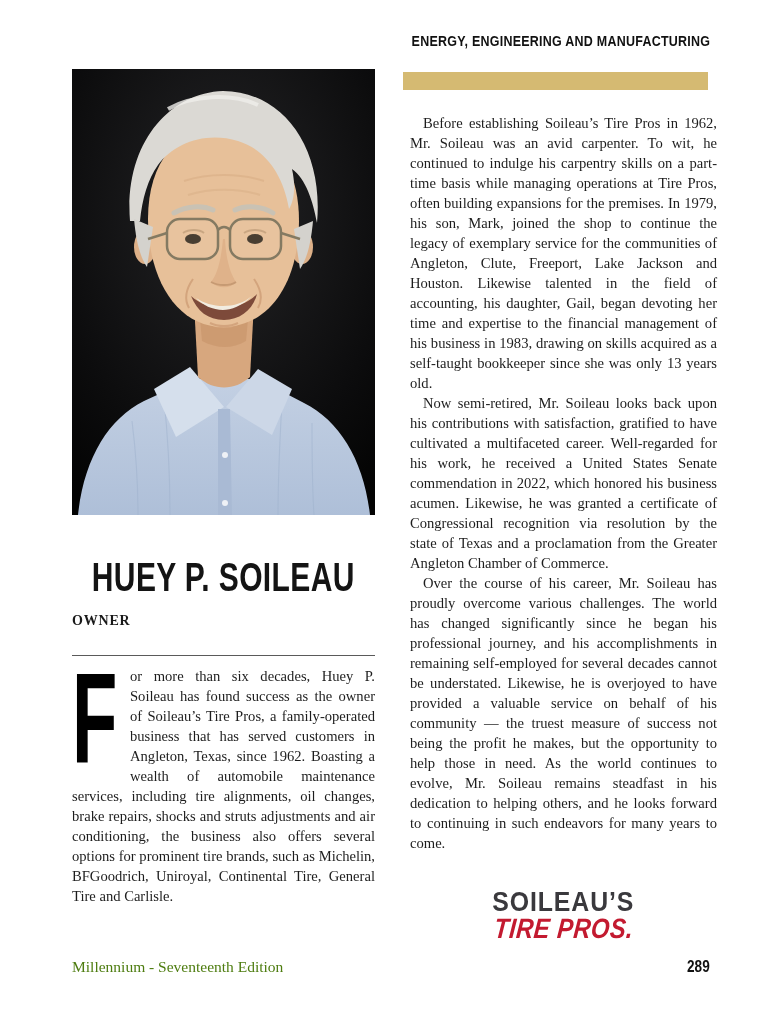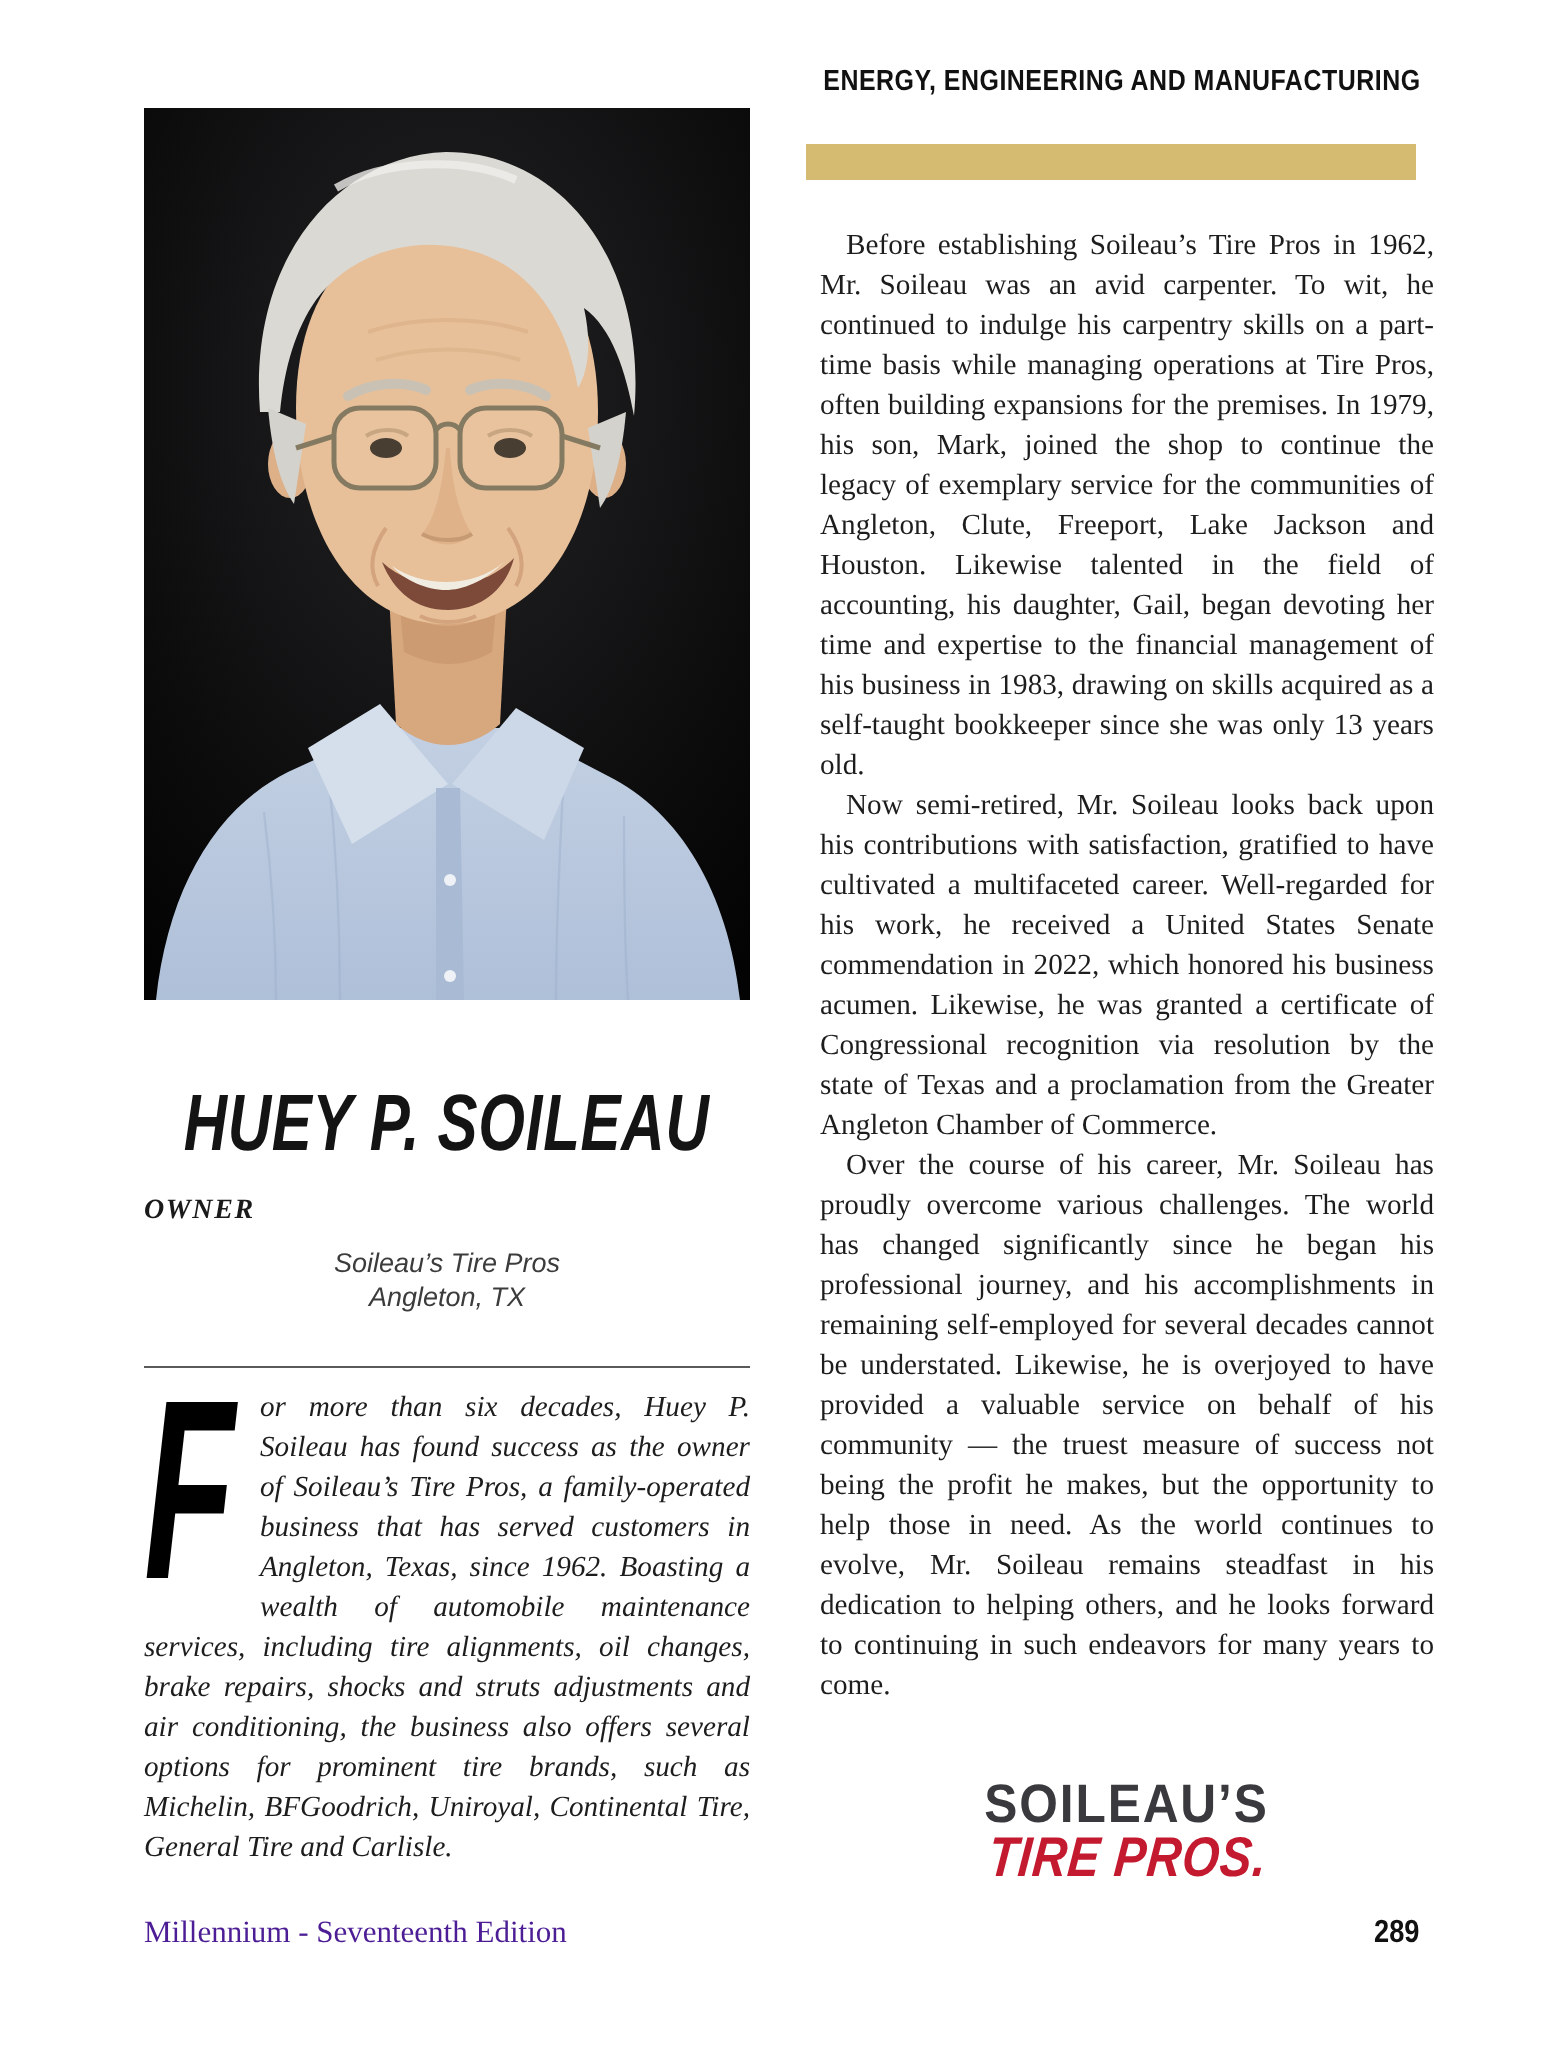--- a/index.html
+++ b/index.html
@@ -13,21 +13,21 @@
     position:absolute;top:33px;right:70px;
     font-family:"Liberation Sans",sans-serif;font-weight:700;font-size:14.5px;
     letter-spacing:0.3px;color:#111;white-space:nowrap;
     transform:scaleX(0.86);transform-origin:100% 50%;
   }
   .accent-bar{
     position:absolute;left:403px;top:72px;width:305px;height:18px;
     background:#d5ba72;
   }
   
-  .left-col{position:absolute;left:72px;top:54px;width:303px;font-style:italic;}
+  .left-col{position:absolute;left:72px;top:69px;width:303px;}
   .photo{display:block;width:303px;height:446px;}
   .name-wrap{margin-top:40px;display:flex;justify-content:center;overflow:visible;}
   .name{
     font-family:"Liberation Sans",sans-serif;font-weight:700;font-size:40px;
     white-space:nowrap;color:#141414;letter-spacing:0.5px;
     transform:scaleX(0.75);transform-origin:50% 50%;
   }
   .owner{
     margin-top:13px;font-family:"Liberation Serif",serif;
     font-weight:700;font-size:14px;letter-spacing:0.8px;color:#1a1a1a;
@@ -65,21 +65,21 @@
   .logo-line2{
     font-weight:700;font-style:italic;font-size:28px;letter-spacing:0.5px;color:#c31a30;
     white-space:nowrap;margin-top:-1px;
     transform:scaleX(0.85) skewX(-6deg);
   }
   
   .footer{
     position:absolute;left:72px;right:70px;top:958px;
     display:flex;justify-content:space-between;align-items:baseline;
   }
-  .edition{font-family:"Liberation Serif",serif;font-size:15.5px;color:#4c1d95;}
+  .edition{font-family:"Liberation Serif",serif;font-size:15.5px;color:#4d7c0f;}
   .pagenum{
     font-family:"Liberation Sans",sans-serif;font-weight:700;font-size:16px;color:#111;
     transform:scaleX(0.85);transform-origin:100% 50%;
   }
 </style>
 </head>
 <body>
 
 <div class="page">
 
@@ -157,24 +157,20 @@
 
       <path d="M119,227 C136,243 168,243 185,225 C181,241 168,251 152,251 C136,251 125,242 119,227 Z" fill="#7d4a3a"></path>
       <path d="M124,229 C140,240 165,240 180,227 C170,237 159,241 151,241 C141,241 130,236 124,229 Z" fill="#f1ece1"></path>
       <path d="M138,254 C146,258 158,258 166,254" stroke="#d3a47d" stroke-width="2" fill="none"></path>
     </svg>
 
     <div class="name-wrap">
       <div class="name">HUEY P. SOILEAU</div>
     </div>
     <div class="owner">OWNER</div>
-    <div class="org">
-      <div>Soileau’s Tire Pros</div>
-      <div>Angleton, TX</div>
-    </div>
 
     <div class="rule"></div>
 
     <p class="intro">
       <span class="dropcap">
           <span>F</span>
         </span><span>or more than six decades, Huey P. Soileau has found success as the owner of Soileau’s Tire Pros, a family-operated business that has served customers in Angleton, Texas, since 1962. Boasting a wealth of automobile maintenance services, including tire alignments, oil changes, brake repairs, shocks and struts adjustments and air conditioning, the business also offers several options for prominent tire brands, such as Michelin, BFGoodrich, Uniroyal, Continental Tire, General Tire and Carlisle.</span>
     </p>
   </div>
 

